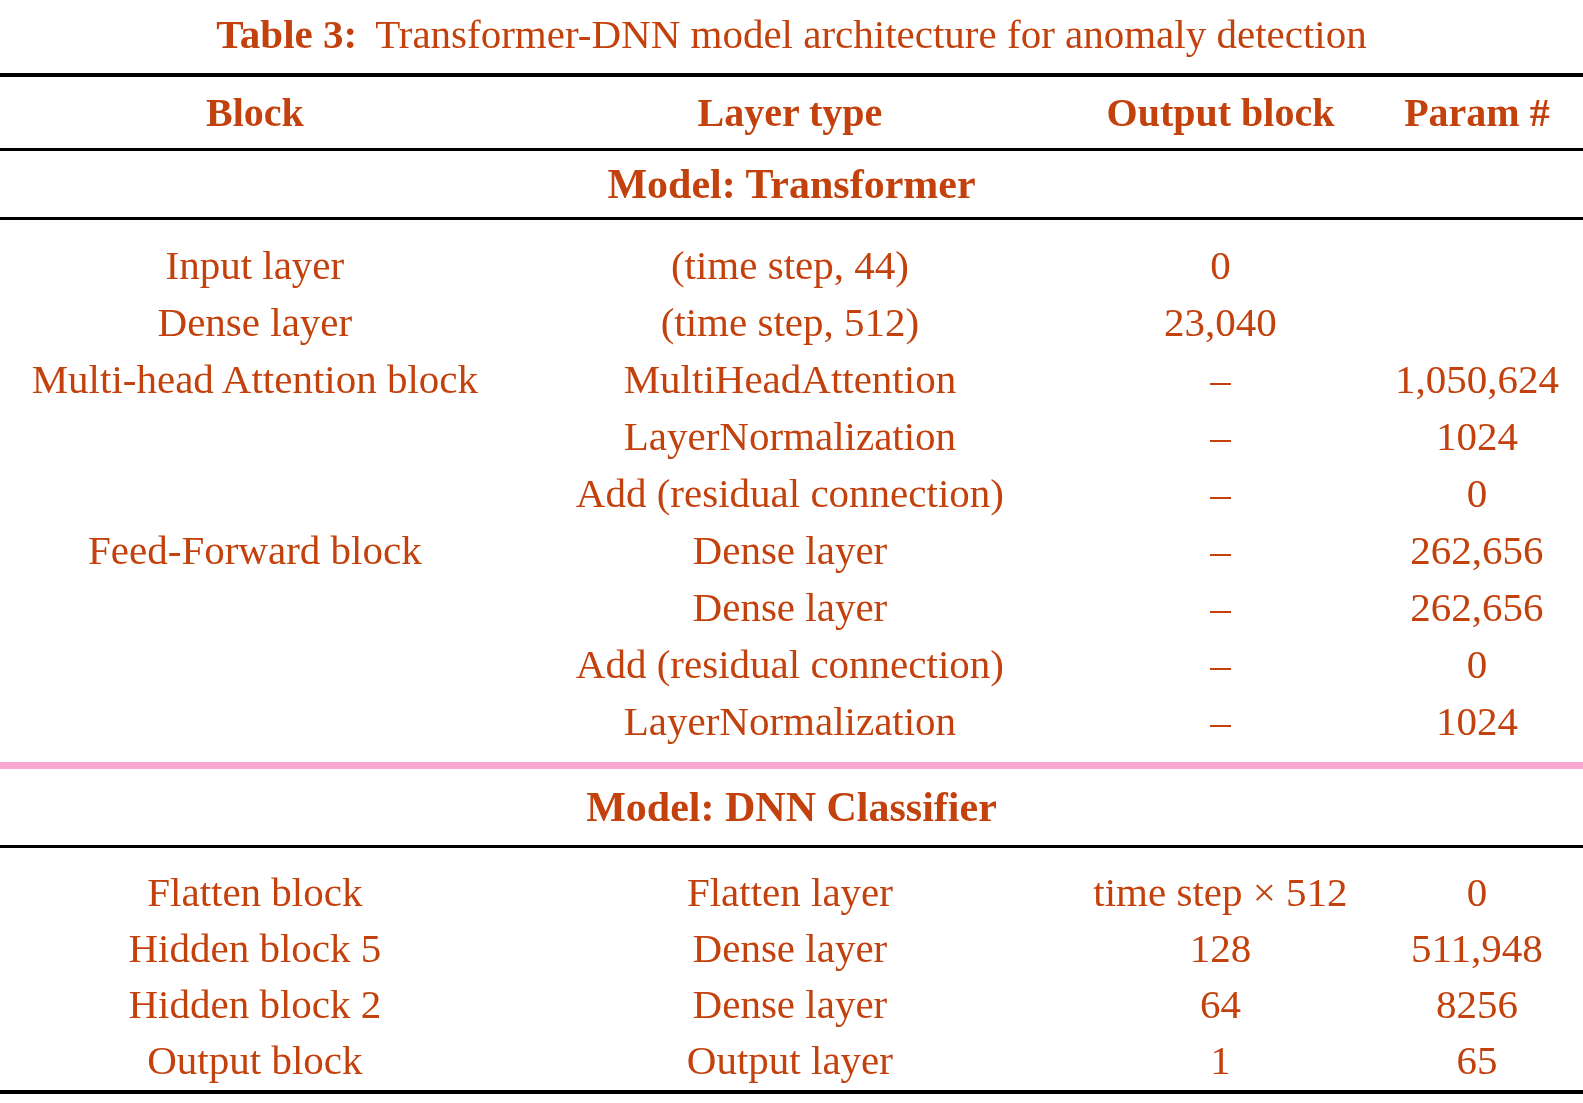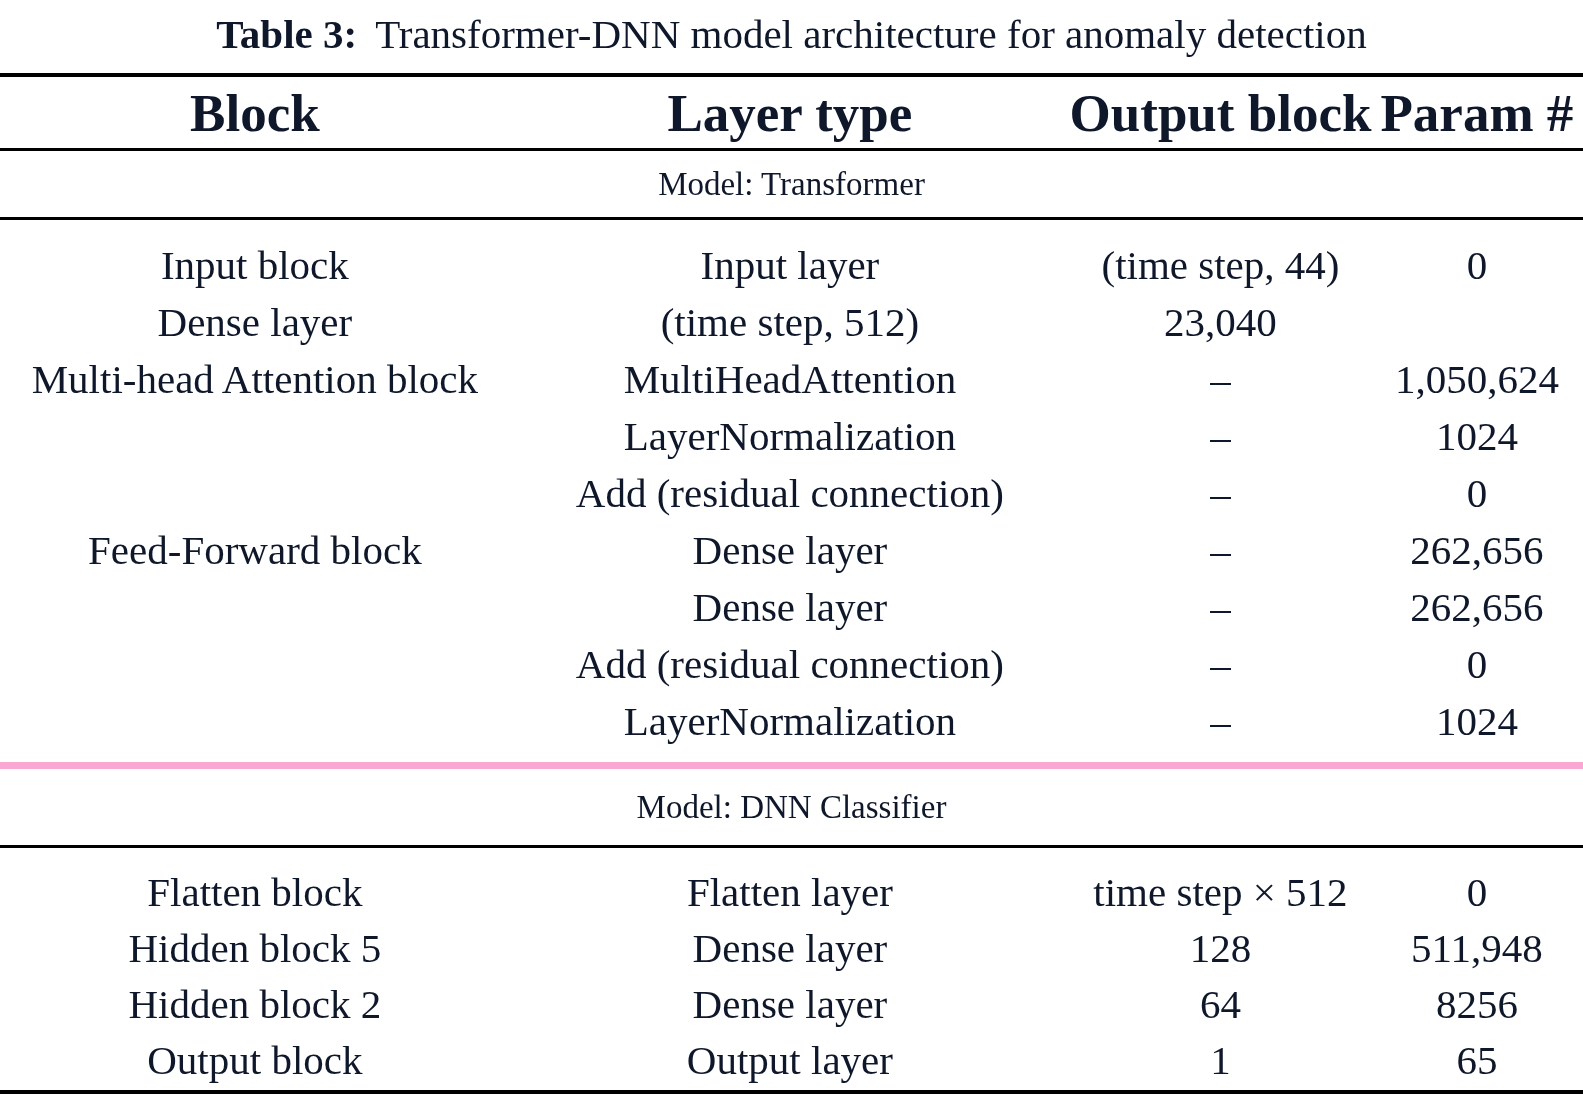--- a/index.html
+++ b/index.html
@@ -1,21 +1,21 @@
 <!DOCTYPE html>
 <html><head>
 <meta charset="utf-8">
 <style>
   html, body { margin: 0; padding: 0; background: #ffffff; }
   .page {
     position: relative;
     width: 1583px;
     height: 1103px;
     background: #ffffff;
-    color: #0f172a;
+    color: #c2410c;
     font-family: "Liberation Serif", "DejaVu Serif", serif;
     overflow: hidden;
   }
   .caption-area {
     height: 61px;
     padding-top: 12px;
     display: flex;
     justify-content: center;
     align-items: flex-start;
     font-size: 41px;
@@ -35,27 +35,27 @@
     display: flex;
     align-items: center;
     justify-content: center;
     font-size: 41px;
     white-space: nowrap;
   }
   .header-row {
     height: 71px;
     border-bottom: 3px solid #000000;
   }
-  .header-row .tcell { font-weight: bold; font-size: 53px; }
+  .header-row .tcell { font-weight: bold; font-size: 40px; }
   .section-head {
     display: flex;
     align-items: center;
     justify-content: center;
-    font-weight: normal;
-    font-size: 33px;
+    font-weight: bold;
+    font-size: 42px;
     border-bottom: 3px solid #000000;
   }
   .sec1-head { height: 66px; }
   .sec2-head { height: 76px; border-top: 7px solid #f9a8d4; }
   .body1 { height: 526px; padding-top: 16px; }
   .body1 .trow { height: 57px; }
   .body2 { height: 226px; padding-top: 16px; }
   .body2 .trow { height: 56px; }
 </style>
 </head>
@@ -74,21 +74,20 @@
       <div class="tcell">Block</div>
       <div class="tcell">Layer type</div>
       <div class="tcell">Output block</div>
       <div class="tcell">Param #</div>
     </div>
 
     <div class="section-head sec1-head">Model: Transformer</div>
 
     <div class="body1">
         <div class="grid-row trow">
-          <div class="tcell">Input block</div>
           <div class="tcell">Input layer</div>
           <div class="tcell">(time step, 44)</div>
           <div class="tcell">0</div>
         </div>
         <div class="grid-row trow">
           <div class="tcell">Dense layer</div>
           <div class="tcell">(time step, 512)</div>
           <div class="tcell">23,040</div>
         </div>
         <div class="grid-row trow">

